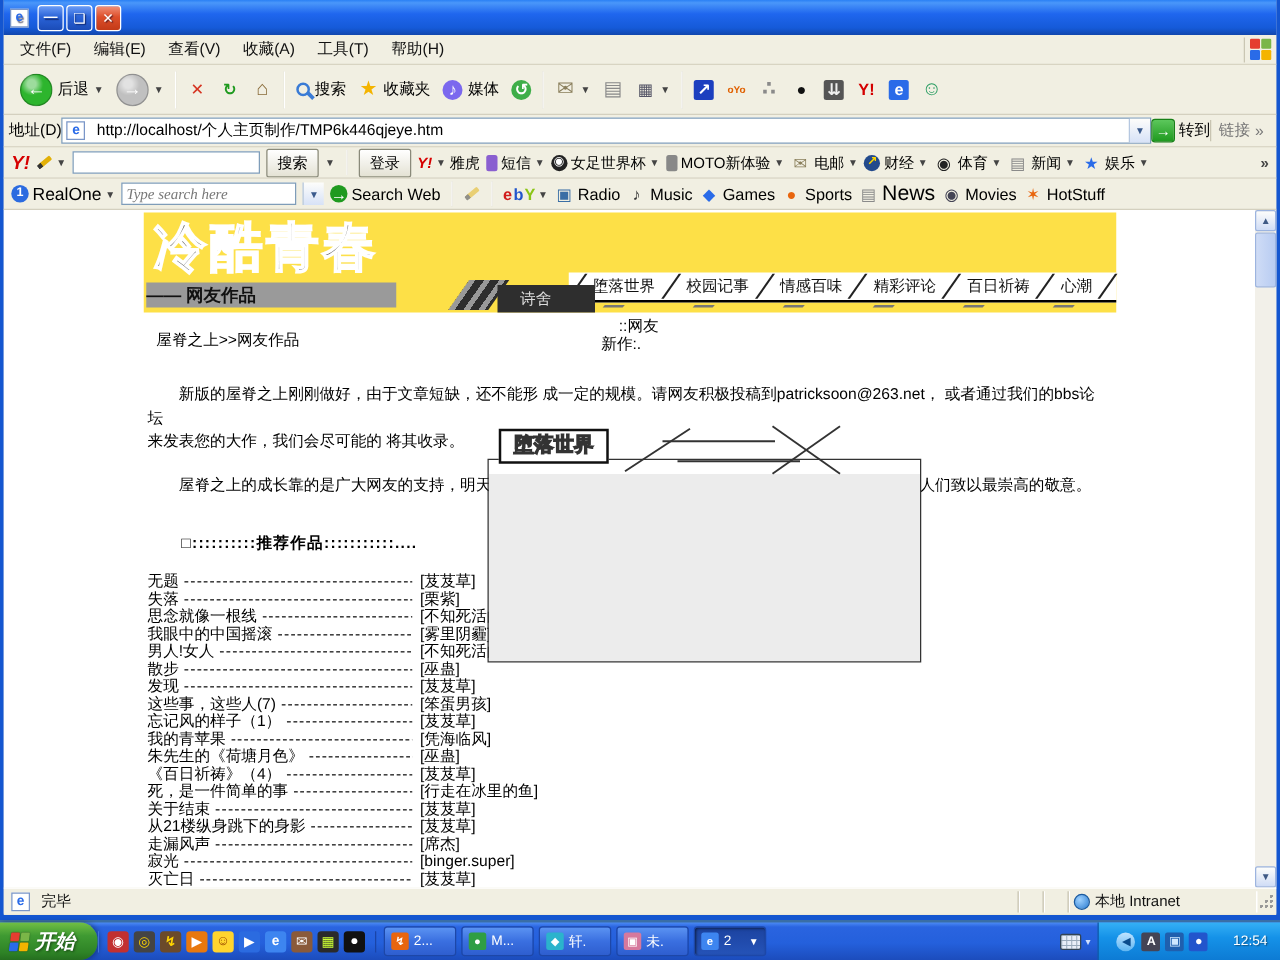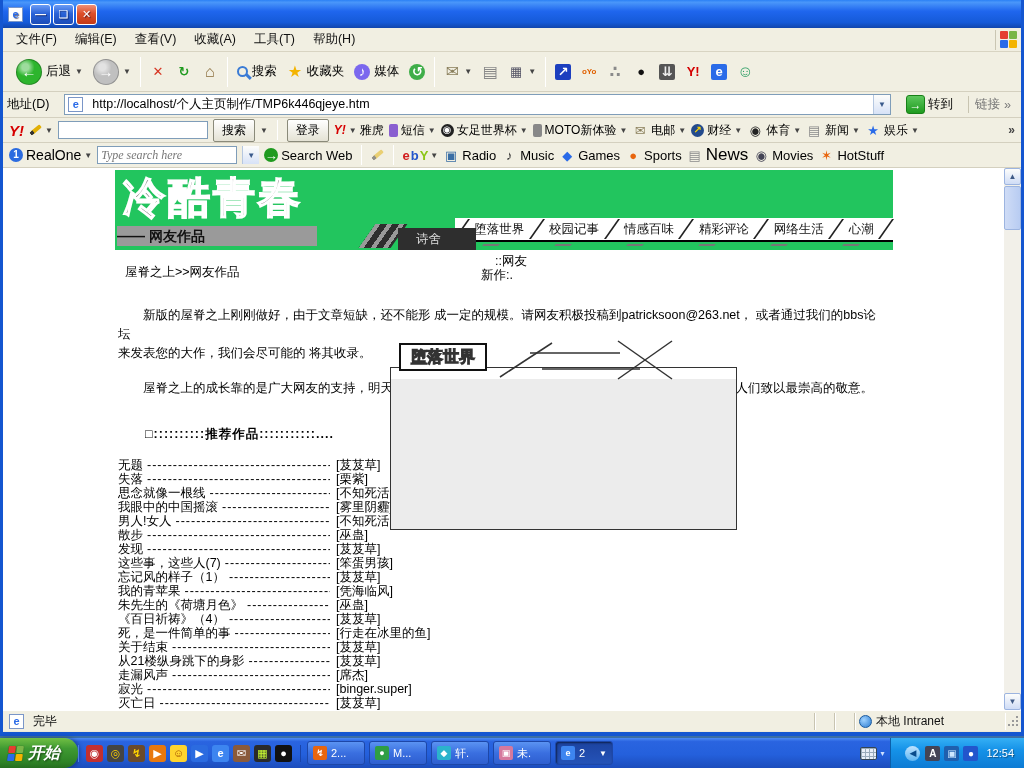--- a/index.html
+++ b/index.html
@@ -24,38 +24,38 @@
 .circ{width:26px;height:26px;border-radius:50%;display:flex;align-items:center;justify-content:center;color:#fff;font-size:15px;font-weight:bold;border:1px solid rgba(0,0,0,.25)}
 .ticon{min-width:16px;height:16px;display:inline-flex;align-items:center;justify-content:center;font-size:13px;font-weight:bold;border-radius:2px;line-height:1}
 .ticon.round{border-radius:50%}
 .dd{font-size:8px;color:#444}
 .vsep{width:1px;height:30px;background:#c8c4b1;border-right:1px solid #fff;margin:0 4px;flex:none}
 .vsep.short{height:20px}
 .mag{width:11px;height:11px;border:2px solid #3a7bd5;border-radius:50%;position:relative;display:inline-block}
 .mag::after{content:"";position:absolute;width:7px;height:2.5px;background:#3a7bd5;transform:rotate(45deg);right:-6px;bottom:-2px}
 .pencil{width:13px;height:4px;background:#e2b007;border-left:4px solid #333;transform:rotate(-40deg);display:inline-block;border-radius:1px}
 
-#addrbar{height:26px;display:flex;align-items:center;background:#f1efe2;border-bottom:1px solid #d4d0bf;padding:0 4px;font-size:12.5px;gap:15px}
+#addrbar{height:26px;display:flex;align-items:center;background:#f1efe2;border-bottom:1px solid #d4d0bf;padding:0 4px;font-size:12.5px;gap:0}
 #addr-field{flex:1;display:flex;align-items:center;background:#fff;border:1px solid #7f9db9;height:21px;padding-left:3px;gap:4px}
 #addr-field .url{flex:1;font-size:12.5px;white-space:nowrap;overflow:hidden}
 .combo-dd{width:17px;height:19px;background:linear-gradient(180deg,#fdfdfb,#d7e2f7);border-left:1px solid #b5c7e0;display:flex;align-items:center;justify-content:center;font-size:8px;color:#3a5a8c}
 .go-btn{display:flex;align-items:center;gap:3px}
 .go-ico{width:19px;height:19px;background:linear-gradient(180deg,#5cc75c,#1f9a1f);border-radius:3px;color:#fff;font-weight:bold;display:flex;align-items:center;justify-content:center;font-size:12px;border:1px solid #178017}
 .links{color:#777;display:flex;align-items:center;gap:4px;padding:0 6px;border-left:1px solid #c8c4b1}
 
 .addonbar{height:25px;display:flex;align-items:center;background:#f1efe2;border-bottom:1px solid #d4d0bf;padding:0 6px;font-size:12px;gap:5px;overflow:hidden;white-space:nowrap}
 .ybox{border:1px solid #8a8a7a;background:linear-gradient(180deg,#fff,#e4e2d4);padding:2px 8px;border-radius:2px;font-size:12px}
 .yinput{width:150px;height:18px;border:1px solid #7f9db9;background:#fff;font-size:12px;padding:0 3px}
 .bar-item{display:flex;align-items:center;gap:3px;cursor:default}
 .ylogo{color:#d60000;font-weight:bold;font-style:italic;font-size:15px}
 .r1input{width:140px;height:18px;border:1px solid #7f9db9;background:#fff;color:#777;font-style:italic;font-size:12px;padding:0 3px;font-family:"Liberation Serif",serif}
 .ebay b{font-weight:bold;font-size:13px}
 
 #content{position:relative;height:542px;background:#fff;overflow:hidden;font-size:12.5px;color:#000}
-#banner{position:absolute;left:112px;top:2px;width:778px;height:80px;background:#22c55e}
+#banner{position:absolute;left:112px;top:2px;width:778px;height:80px;background:#fde047}
 #banner .btitle{position:absolute;left:8px;top:0px;font-size:42px;font-weight:bold;letter-spacing:3px;color:#555;-webkit-text-stroke:1.5px #fff;text-shadow:0 0 1px #fff}
 #banner .bsub{position:absolute;left:2px;top:56px;width:200px;height:20px;background:#9a9a9a;color:#111;font-weight:bold;font-size:14px;text-align:left;line-height:20px}
 .bstripe{position:absolute;left:252px;top:54px;width:32px;height:24px;transform:skewX(-35deg);background:repeating-linear-gradient(90deg,#999 0 5px,#2e2e2e 5px 12px)}
 #tabstrip{position:absolute;left:340px;top:48px;width:438px;height:24px;background:#fff;border-bottom:2px solid #000;display:flex;align-items:center;justify-content:space-around;font-size:12.5px;color:#111}
 .tab-slash{width:2px;height:20px;background:#222;transform:skewX(-35deg);flex:none}
 #tab-first{position:absolute;left:283px;top:58px;width:78px;height:22px;background:#2e2e2e;color:#ddd;font-size:12.5px;line-height:22px;padding-left:18px}
 .tick{position:absolute;top:74px;width:16px;height:0;border-top:2px solid #777;transform:skewX(-40deg)}
 #breadcrumb{position:absolute;left:122px;top:96px}
 #newworks{position:absolute;left:478px;top:86px;line-height:14px}
 #newworks div:first-child{padding-left:14px}
@@ -100,21 +100,21 @@
 .ql-ico{width:17px;height:17px;border-radius:3px;display:flex;align-items:center;justify-content:center;font-size:11px;font-weight:bold}
 #tasks{display:flex;align-items:center;gap:4px;padding:0 6px;flex:1}
 .taskbtn{width:58px;height:24px;display:flex;align-items:center;gap:4px;padding:0 5px;border-radius:3px;background:linear-gradient(180deg,#5b93f2,#3a6fe0 50%,#2e5ecf);border:1px solid #1d47a8;color:#fff;font-size:11px;white-space:nowrap;overflow:hidden}
 .taskbtn.active{background:linear-gradient(180deg,#1c43a0,#2553b8);box-shadow:inset 1px 1px 2px #0008}
 .task-ico{width:14px;height:14px;border-radius:2px;flex:none;display:flex;align-items:center;justify-content:center;font-size:9px;font-weight:bold;color:#fff}
 #langbar{display:flex;align-items:center;gap:3px;padding:0 6px}
 .kbd{width:17px;height:13px;background:#e8eef8;border:1px solid #345;border-radius:2px;background-image:linear-gradient(90deg,#9ab 1px,transparent 1px),linear-gradient(#9ab 1px,transparent 1px);background-size:4px 4px}
 #tray{height:30px;display:flex;align-items:center;gap:5px;padding:0 10px 0 14px;background:linear-gradient(180deg,#35b0f5 0%,#1592e8 40%,#0d7bd4 100%);border-left:1px solid #0a5faa;border-radius:0}
 .chev{width:15px;height:15px;border-radius:50%;background:linear-gradient(180deg,#bfe3ff,#5fb6f2);color:#0a4b8c;font-size:9px;font-weight:bold;display:flex;align-items:center;justify-content:center}
 .tray-ico{width:15px;height:15px;border-radius:2px;display:flex;align-items:center;justify-content:center;font-size:10px;font-weight:bold}
-#clock{color:#fff;font-size:11px;margin-left:3px;text-shadow:1px 1px 1px #0006}
+#clock{color:#fff;font-size:11px;margin-left:15px;text-shadow:1px 1px 1px #0006}
 .lbl{white-space:nowrap}
 svg{display:block}
 </style>
 </head>
 <body>
 
 <div id="screen">
   <div id="window">
 
     <div id="titlebar">
@@ -351,21 +351,21 @@
         <div id="tabstrip">
             <span class="tab-slash"></span>
             <span>堕落世界</span>
             <span class="tab-slash"></span>
             <span>校园记事</span>
             <span class="tab-slash"></span>
             <span>情感百味</span>
             <span class="tab-slash"></span>
             <span>精彩评论</span>
             <span class="tab-slash"></span>
-            <span>网络生活</span>
+            <span>百日祈祷</span>
             <span class="tab-slash"></span>
             <span>心潮</span>
             <span class="tab-slash"></span>
           </div>
         <div id="tab-first">诗舍</div>
       <span class="tick" style="left:368px"></span>
           <span class="tick" style="left:440px"></span>
           <span class="tick" style="left:512px"></span>
           <span class="tick" style="left:584px"></span>
           <span class="tick" style="left:656px"></span>

